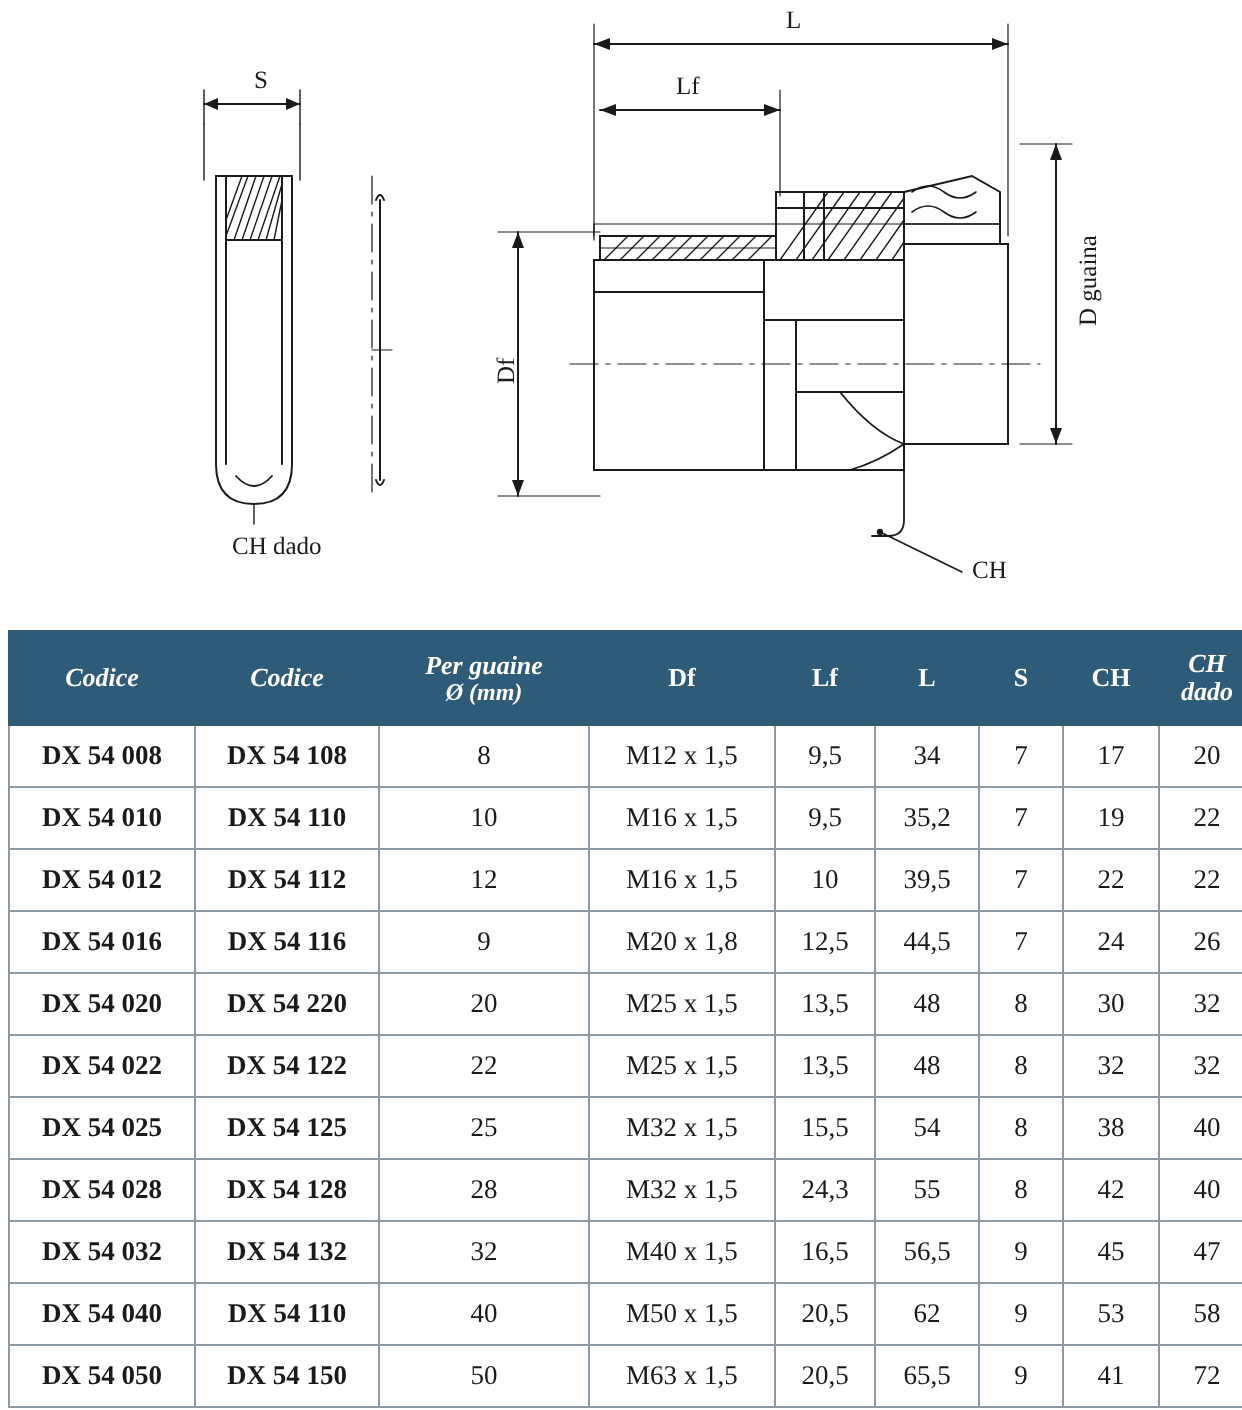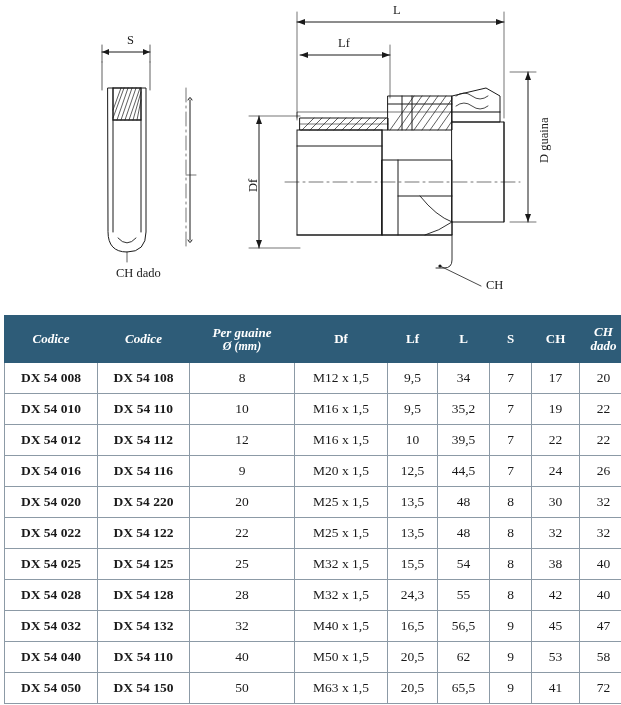--- a/index.html
+++ b/index.html
@@ -305,21 +305,21 @@
           <td>10</td>
           <td>39,5</td>
           <td>7</td>
           <td>22</td>
           <td>22</td>
         </tr>
         <tr>
           <td class="code">DX 54 016</td>
           <td class="code">DX 54 116</td>
           <td>9</td>
-          <td>M20 x 1,5</td>
+          <td>M20 x 1,8</td>
           <td>12,5</td>
           <td>44,5</td>
           <td>7</td>
           <td>24</td>
           <td>26</td>
         </tr>
         <tr>
           <td class="code">DX 54 020</td>
           <td class="code">DX 54 220</td>
           <td>20</td>

